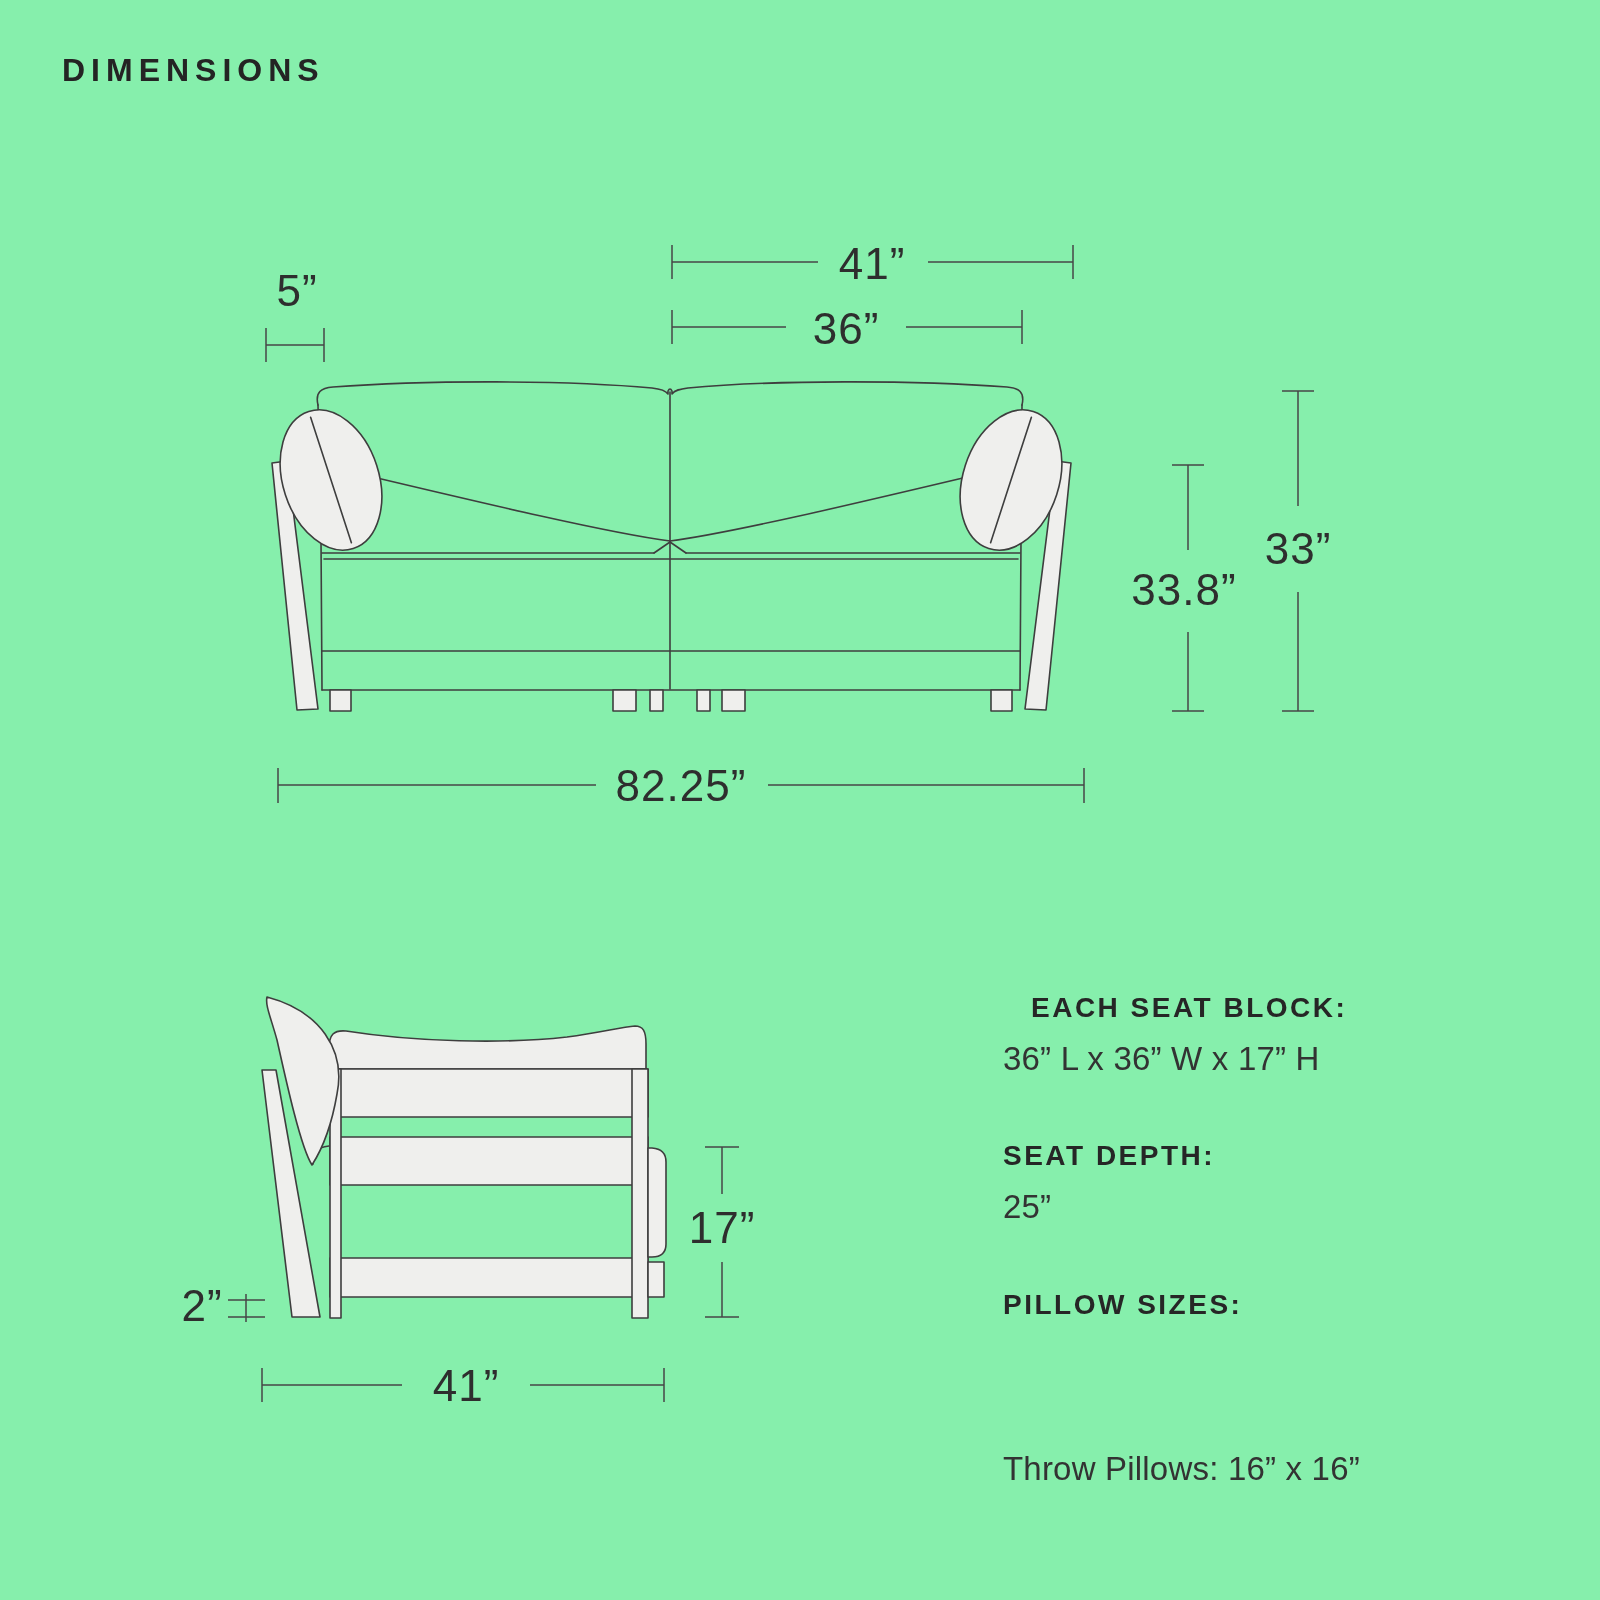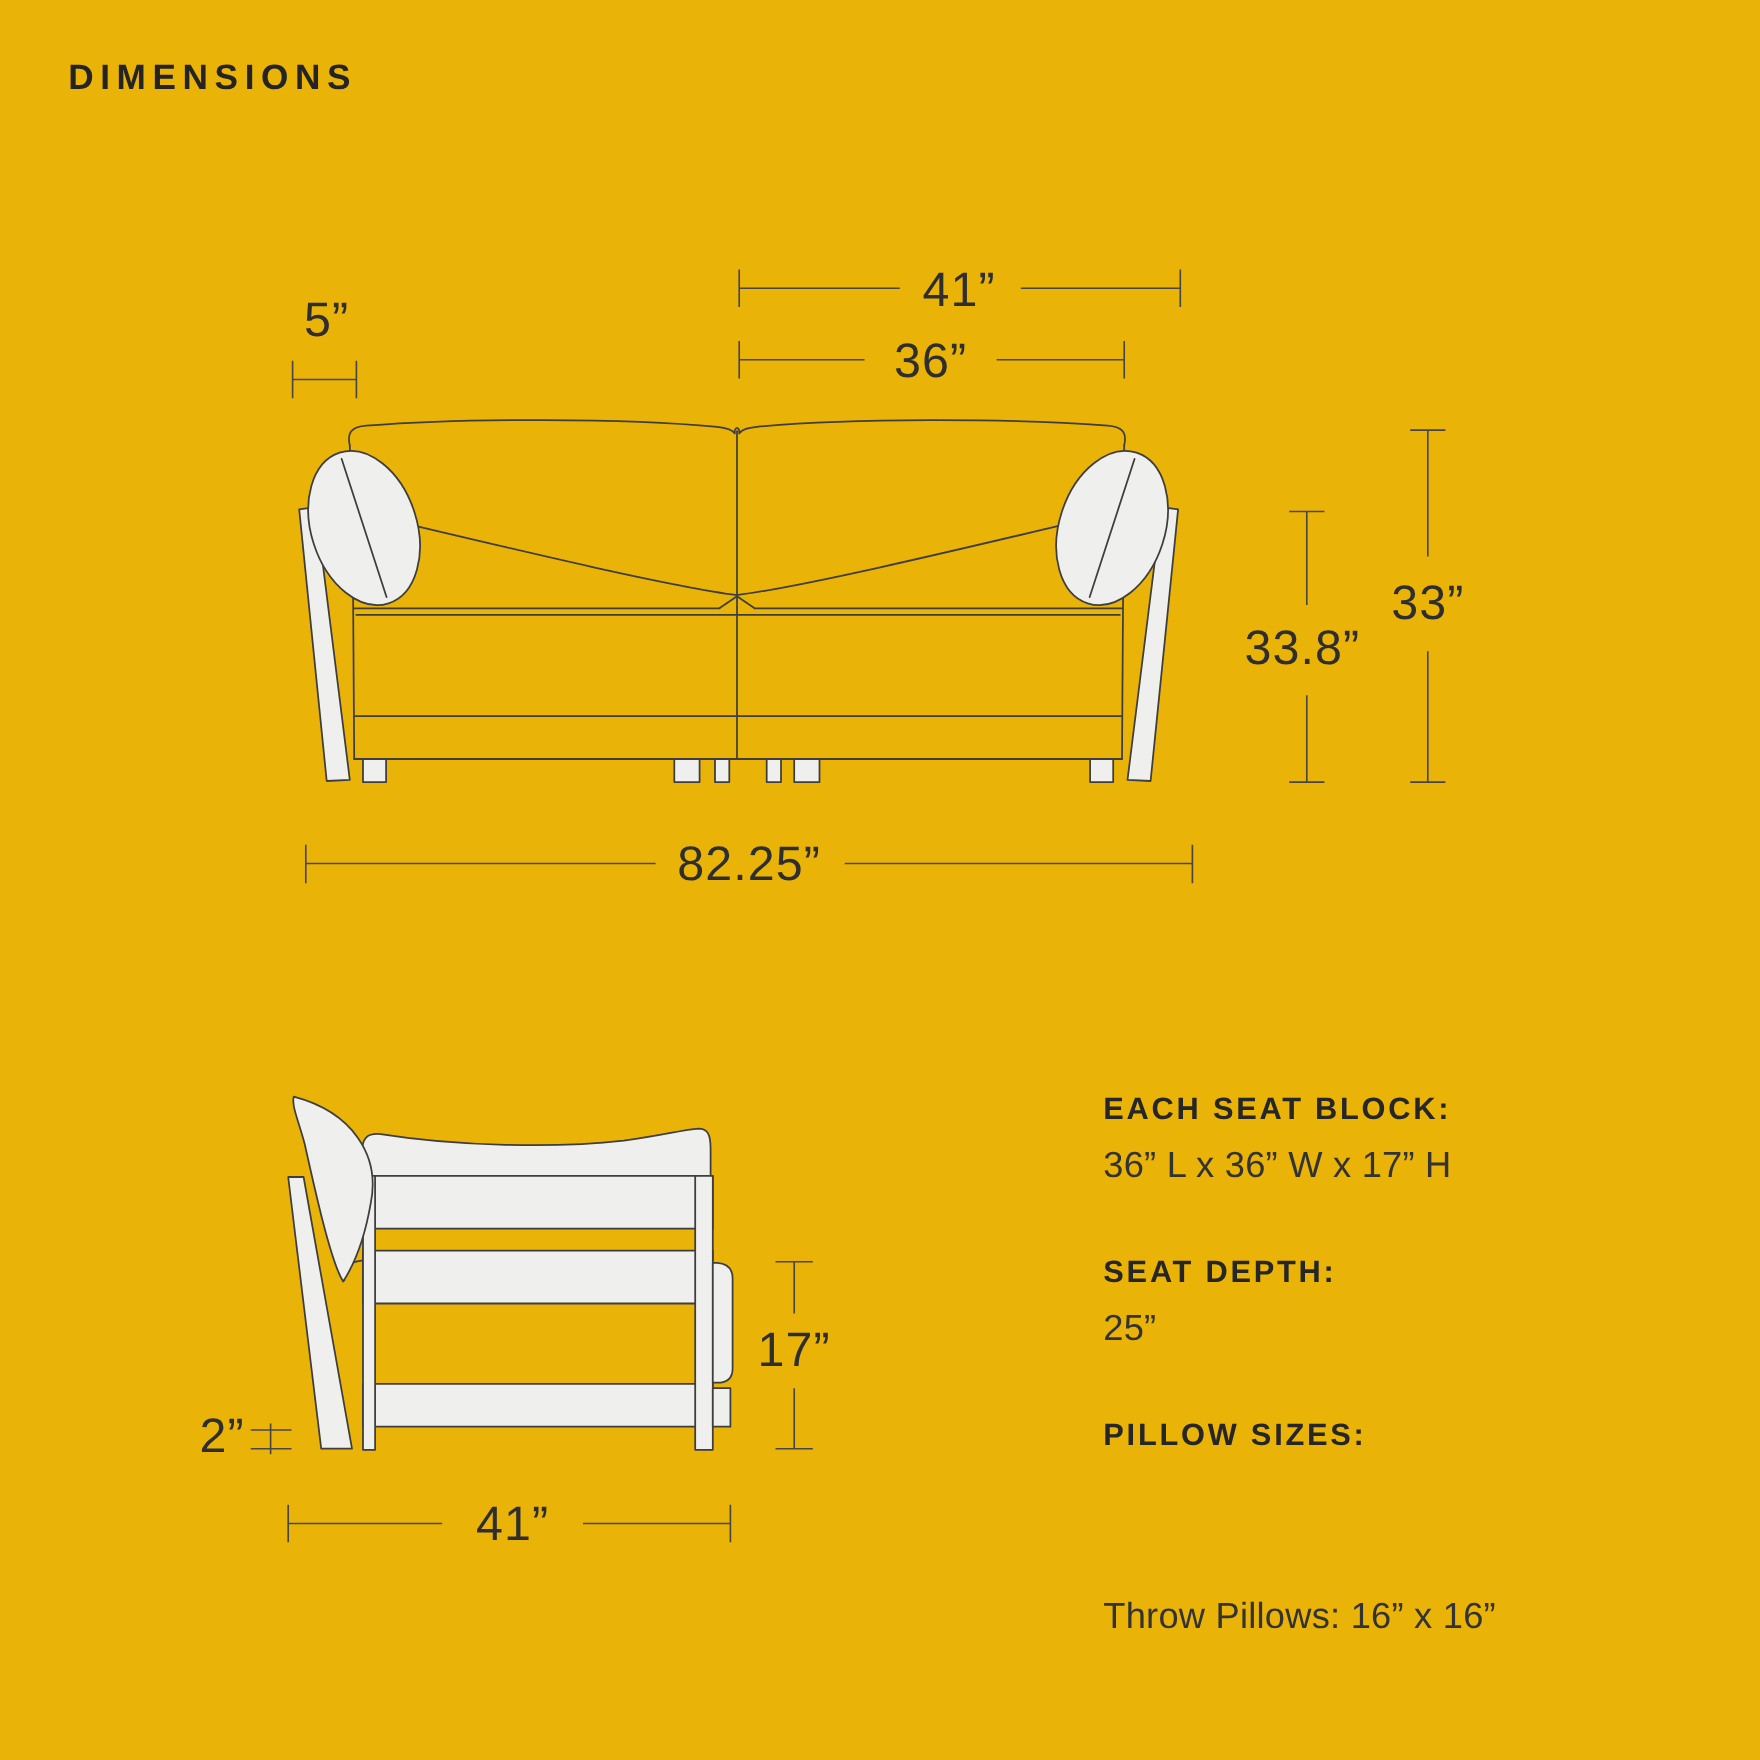--- a/index.html
+++ b/index.html
@@ -1,19 +1,19 @@
 <!DOCTYPE html>
 <html><head>
 <meta charset="utf-8">
 <style>
   html,body{margin:0;padding:0;}
   .canvas{
     position:relative;
     width:1600px;height:1600px;
-    background:#eab308;
+    background:#86efac;
     font-family:"Liberation Sans", sans-serif;
     color:#2d2d2d;
     overflow:hidden;
   }
   .page-title{
     position:absolute;
     left:62px;top:52px;
     font-size:32px;font-weight:700;
     letter-spacing:6px;
     color:#242424;
@@ -160,21 +160,21 @@
   <div class="dim-label" style="left:297px;top:291px;">5”</div>
   <div class="dim-label" style="left:872px;top:264px;">41”</div>
   <div class="dim-label" style="left:846px;top:329px;">36”</div>
   <div class="dim-label" style="left:1298px;top:549px;">33”</div>
   <div class="dim-label" style="left:1184px;top:590px;">33.8”</div>
   <div class="dim-label" style="left:681px;top:786px;">82.25”</div>
   <div class="dim-label" style="left:202px;top:1306px;">2”</div>
   <div class="dim-label" style="left:722px;top:1228px;">17”</div>
   <div class="dim-label" style="left:466px;top:1386px;">41”</div>
 
-  <div class="spec-heading" style="top:992px;">EACH SEAT BLOCK:</div>
+  <div class="spec-heading" style="top:992px;margin-left:28px;">EACH SEAT BLOCK:</div>
   <div class="spec-line" style="top:1040px;">36” L x 36” W x 17” H</div>
 
   <div class="spec-heading" style="top:1140px;">SEAT DEPTH:</div>
   <div class="spec-line" style="top:1188px;">25”</div>
 
   <div class="spec-heading" style="top:1289px;">PILLOW SIZES:</div>
   <div class="spec-line" style="top:1450px;">Throw Pillows: 16” x 16”</div>
 
 </div>
 

